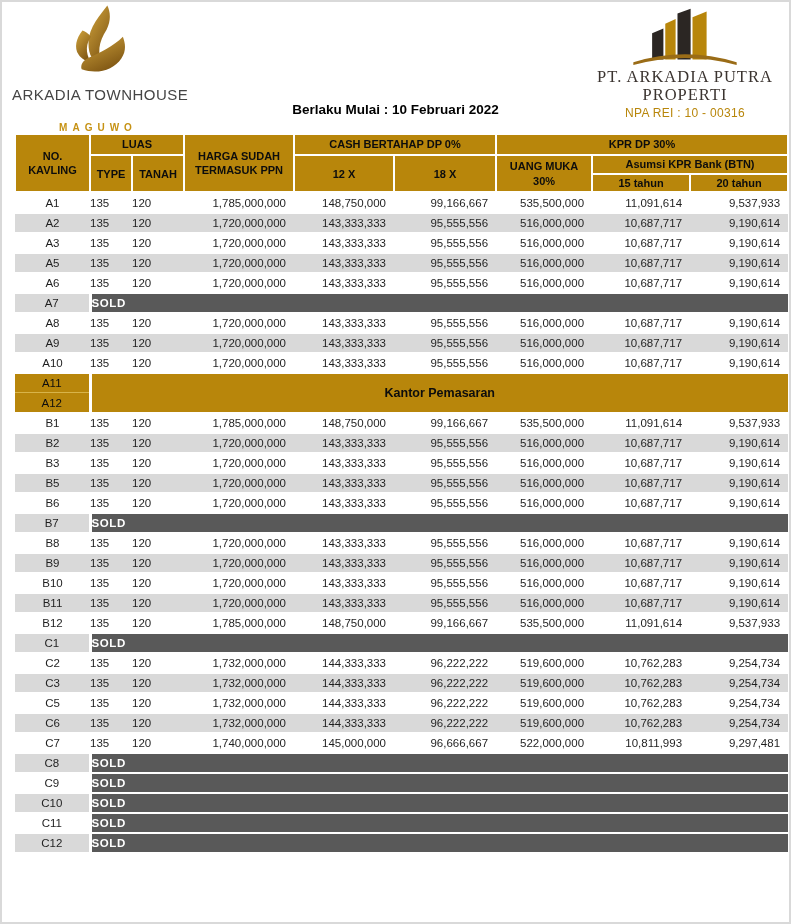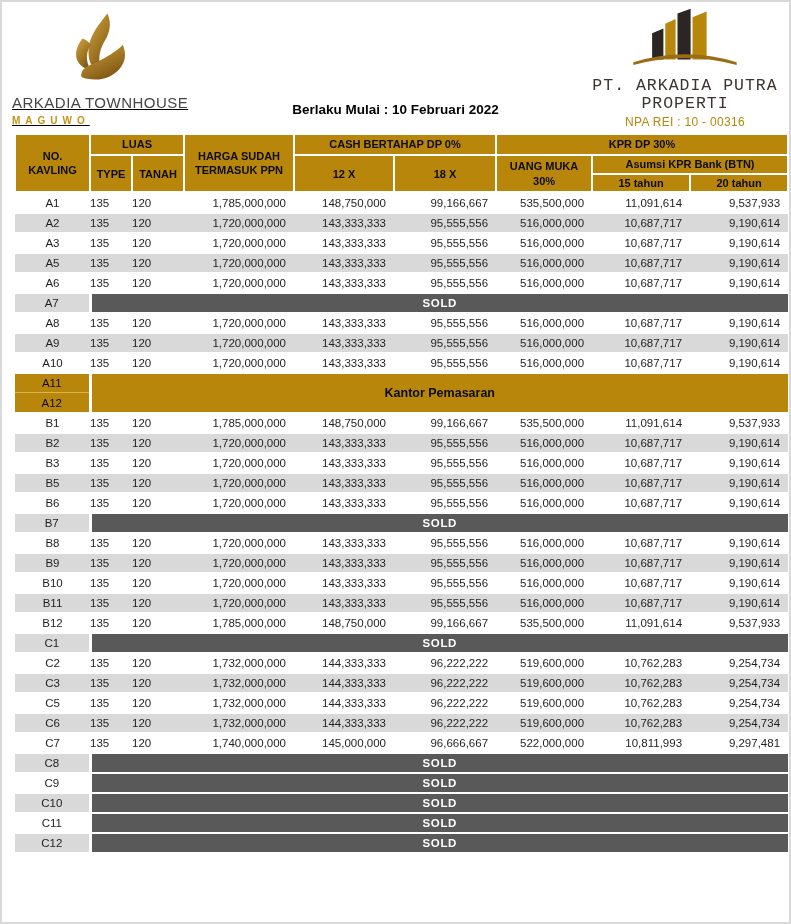--- a/index.html
+++ b/index.html
@@ -11,30 +11,30 @@
     --brand-gold:#c69214;
   }
   *{margin:0;padding:0;box-sizing:border-box;}
   body{background:#eee;font-family:"Liberation Sans",sans-serif;}
   .page{
     width:791px;height:924px;background:#fff;position:relative;
     border:2px solid #d9d9d9;margin:0 auto;overflow:hidden;
   }
   
   .banner{position:relative;height:131px;}
-  .logo-left{position:absolute;left:10px;top:10px;width:172px;text-decoration:underline;}
+  .logo-left{position:absolute;left:10px;top:2px;width:172px;text-align:center;}
   .logo-left svg{display:block;margin:0 auto;}
   .logo-left .ttl{font-size:15px;color:#454545;letter-spacing:.5px;white-space:nowrap;margin-top:-2px;}
-  .logo-left .sub{font-size:10px;font-weight:700;color:var(--brand-gold);letter-spacing:5px;margin-top:4px;}
+  .logo-left .sub{font-size:10px;font-weight:700;color:var(--brand-gold);letter-spacing:5px;margin-top:19px;}
   .eff-date{position:absolute;left:0;right:0;top:100px;text-align:center;
     font-size:13.5px;font-weight:700;color:#000;}
   .logo-right{position:absolute;right:4px;top:3px;width:200px;text-align:center;}
   .logo-right svg{display:block;margin:0 auto;}
-  .logo-right .company{font-family:Liberation Mono, monospace;font-size:16.5px;color:#3b3430;
-    letter-spacing:1px;line-height:1.1;margin-top:10px;}
+  .logo-right .company{font-family:Liberation Serif, serif;font-size:16.5px;color:#3b3430;
+    letter-spacing:1px;line-height:1.1;margin-top:1px;}
   .logo-right .npa{font-size:12px;font-weight:400;color:var(--gold);margin-top:2px;letter-spacing:.3px;}
   
   table{border-collapse:collapse;table-layout:fixed;width:773px;margin-left:12px;}
   thead th{
     background:var(--gold);color:#0d0d0d;font-weight:700;font-size:11px;
     border:2px solid #fff;padding:1px 2px;line-height:1.3;text-align:center;
   }
   thead tr:nth-child(1) th{height:21px;}
   thead tr:nth-child(2) th{height:19px;}
   thead tr:nth-child(3) th{height:18px;}
@@ -42,21 +42,21 @@
   tbody td{
     height:20px;border-bottom:2px solid #fff;font-size:11.5px;color:var(--text);
     white-space:nowrap;overflow:hidden;
   }
   tr.striped td{background:var(--stripe);}
   td.kav{text-align:center;}
   td.ctr{text-align:left;}
   td.num{text-align:right;padding-right:8px;}
   td.sold-cell{
     background:var(--sold-bg) !important;color:var(--sold-text);font-weight:700;
-    text-align:center;border-left:3px solid #fff;letter-spacing:.6px;font-size:11.5px;
+    border-left:3px solid #fff;letter-spacing:.6px;font-size:11.5px;
   }
   td.office-kav{background:var(--gold) !important;color:#0d0d0d;margin-left:24px;}
   td.kav-top{border-bottom:1px solid #d8b44a;}
   td.office-cell{
     background:var(--gold) !important;color:#0d0d0d;font-weight:700;text-align:center;
     border-left:3px solid #fff;font-size:12.5px;
   }
 </style>
 </head>
 <body>

